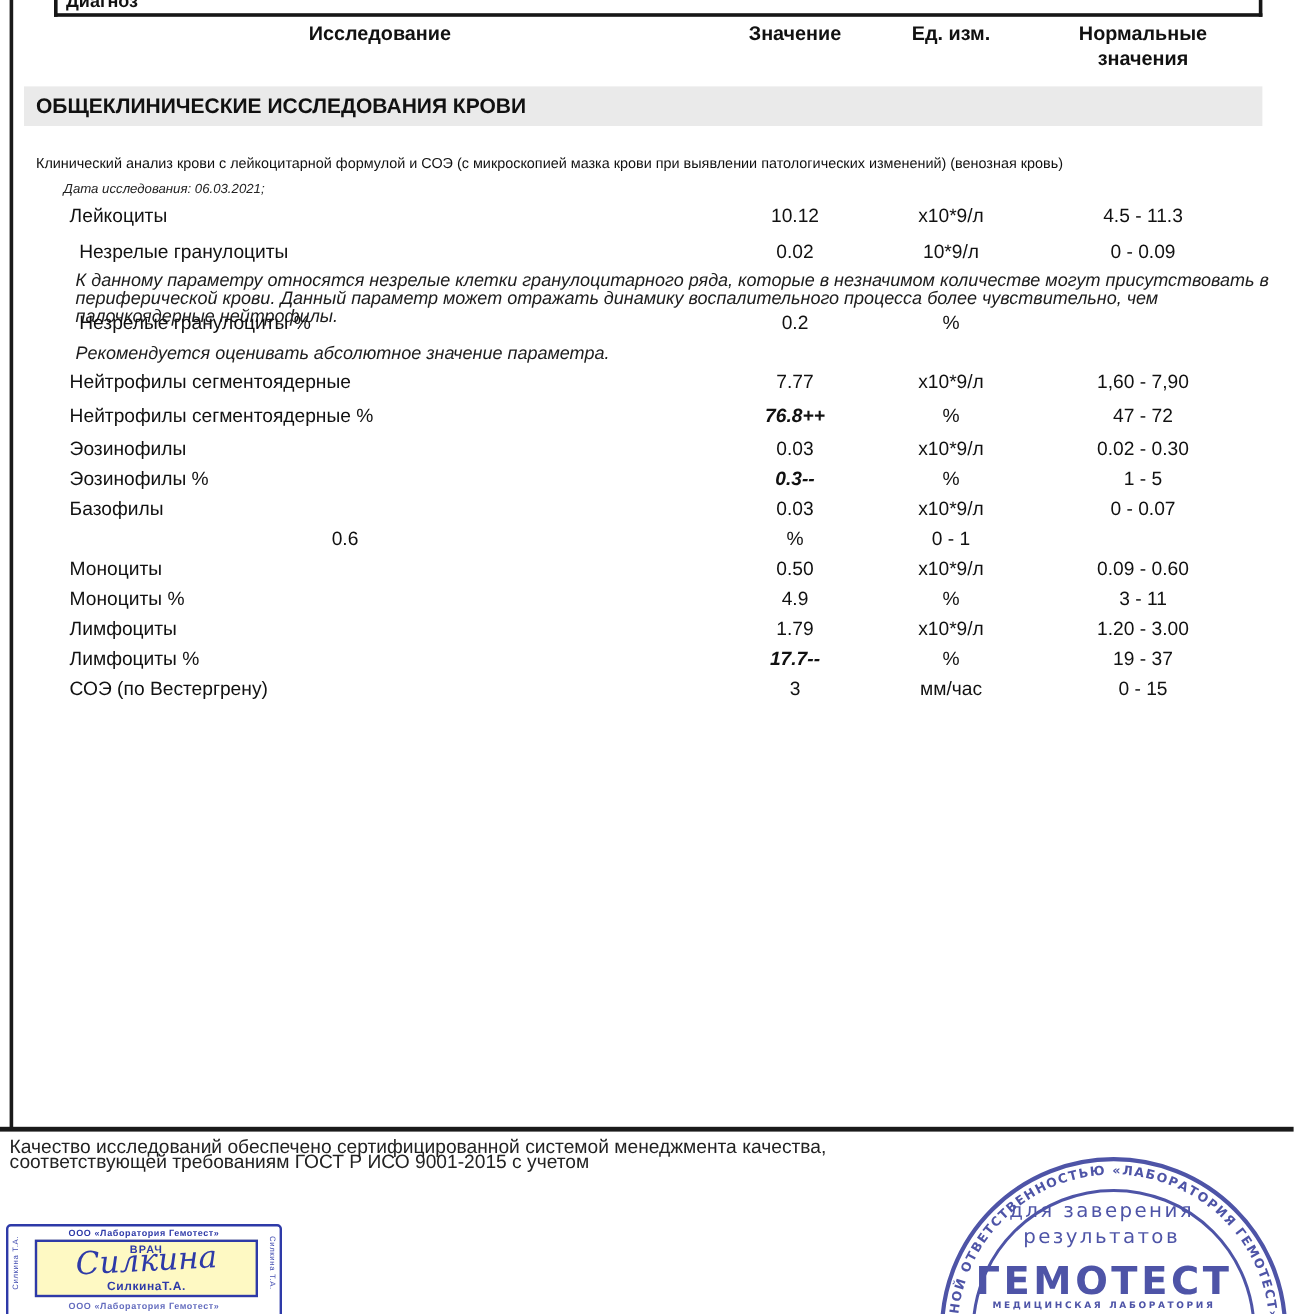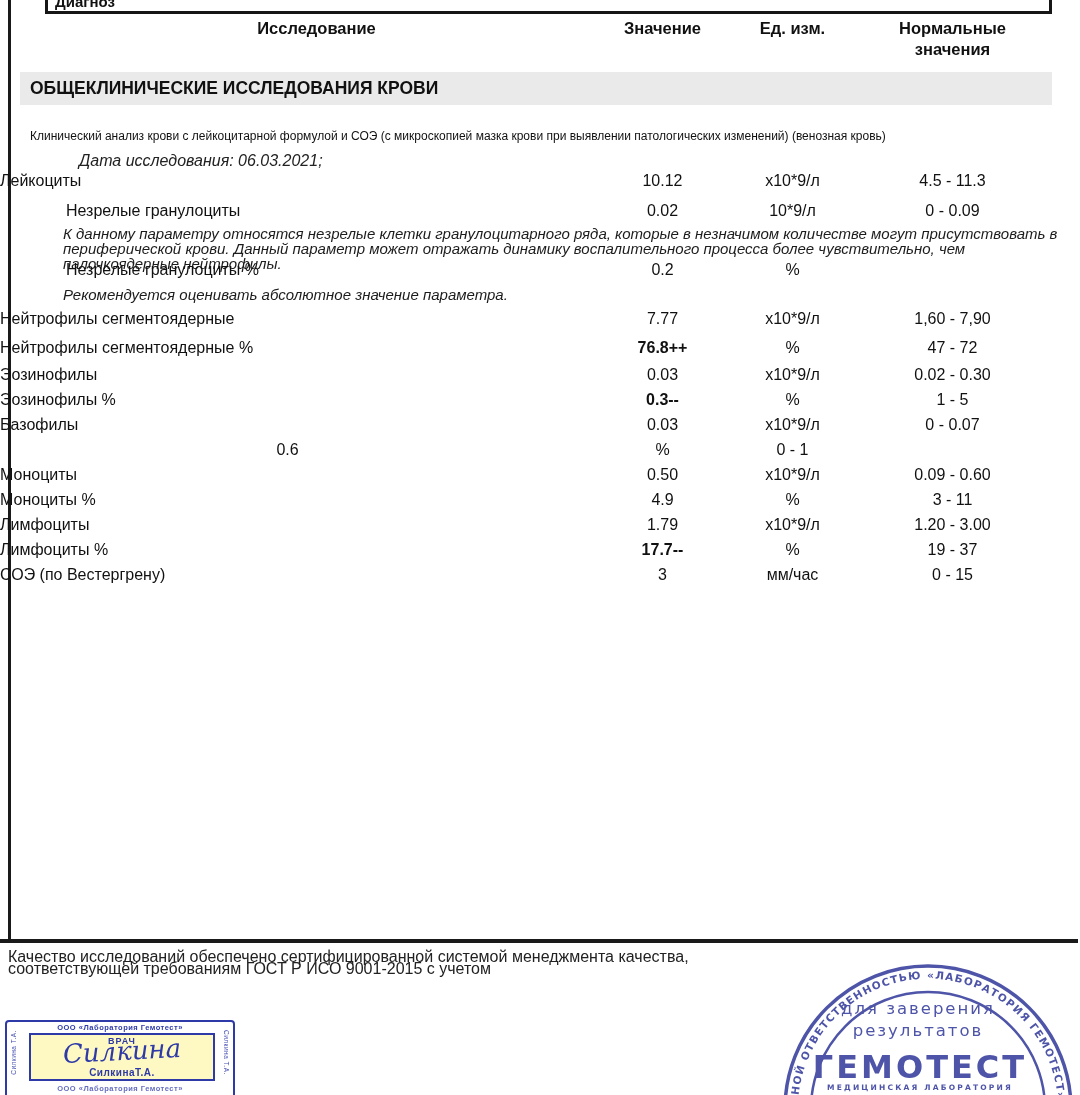--- a/index.html
+++ b/index.html
@@ -27,35 +27,35 @@
   .thead .c{text-align:center;line-height:21px;}
   .thead .study{padding-left:58px;}
 
   
   .section{position:absolute;left:20px;top:72px;width:1032px;height:33px;
     background:var(--section-bg);font-weight:bold;font-size:17.5px;line-height:33px;padding-left:10px;}
 
   
   .panel-title{position:absolute;left:30px;top:112px;width:1010px;
     font-weight:normal;font-size:12px;line-height:21px;margin-top:14px;}
-  .panel-date{position:absolute;left:79px;top:152px;font-style:italic;font-size:16px;color:#222;}
+  .panel-date{position:absolute;left:53px;top:152px;font-style:italic;font-size:11px;color:#222;}
 
   
   .rows{position:absolute;left:0;top:166px;width:1070px;font-size:16px;}
   .row{align-items:center;}
   .row .c{line-height:inherit;}
   .row{display:grid;grid-template-columns:575px 175px 85px 235px;}
   .row.tall{height:30px;line-height:30px;}
   .row.mid{height:28px;line-height:28px;}
   .row.std{height:29px;line-height:29px;}
   .row.compact{height:25px;line-height:25px;}
-  .row .name{text-align:left;}
+  .row .name{padding-left:58px;text-align:left;}
   .row .name.indent{padding-left:66px;}
   .row .val,.row .unit,.row .norm{text-align:center;}
-  .row .val.flag{font-weight:bold;}
+  .row .val.flag{font-weight:bold;font-style:italic;}
   .note{font-style:italic;font-size:15px;line-height:15px;color:#1c1c1c;
     margin-left:63px;width:1000px;}
   .note.n1{height:30px;}
   .note.n2{height:20px;padding-top:3px;}
 
   
   .footer-text{position:absolute;left:8px;top:951px;width:780px;font-size:16px;line-height:12px;color:#222;}
 
   
   .doc-stamp{position:absolute;left:5px;top:1020px;width:230px;height:90px;

